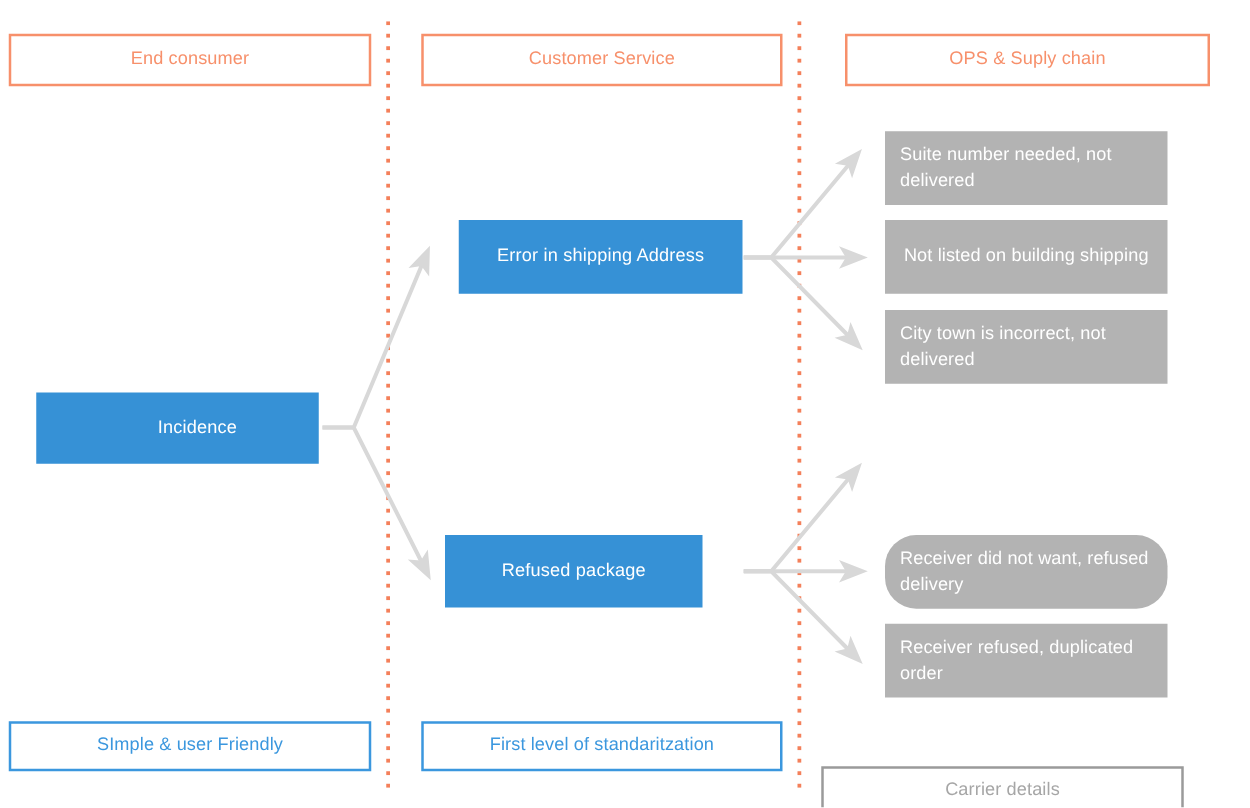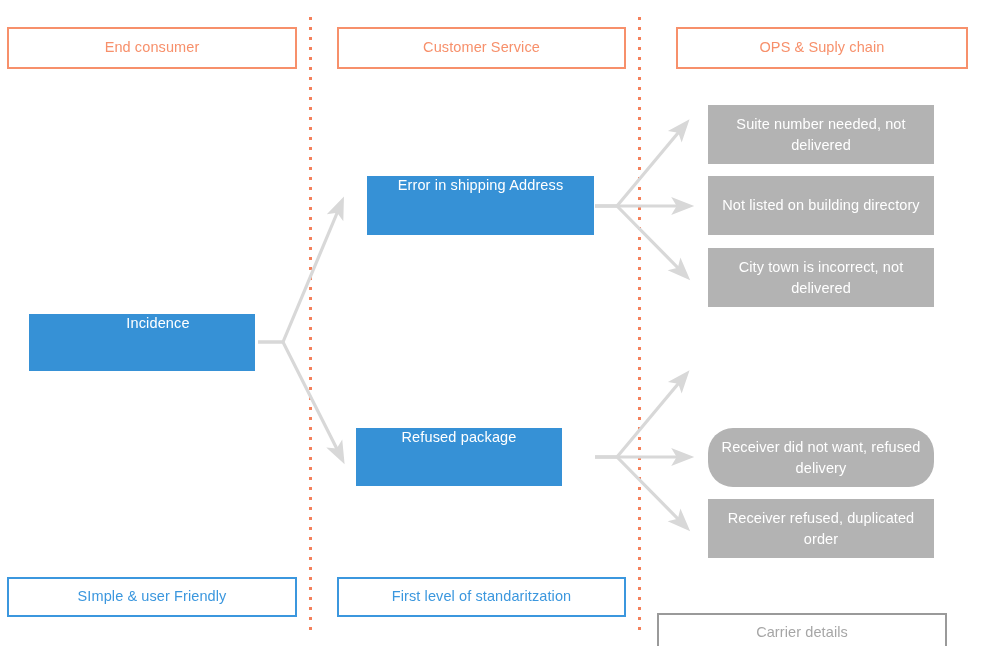--- a/index.html
+++ b/index.html
@@ -60,39 +60,39 @@
     border: 2px solid #9a9a9a;
     margin-top: 36px;
   }
   .lane-foot.muted span { color: #a6a6a6; }
 
   
   .node-blue {
     position: absolute;
     background: #3691d6;
     display: flex;
+    align-items: center;
     justify-content: center;
     text-align: center;
     box-sizing: border-box;
   }
   .node-blue span {
     color: #ffffff;
     font-size: 14.5px;
     line-height: 1.3;
     letter-spacing: .15px;
   }
 
   
   .node-gray {
     position: absolute;
     background: #b3b3b3;
     display: flex;
     align-items: center;
     justify-content: center;
-    text-align: center;
     box-sizing: border-box;
     padding: 0 12px;
   }
   .node-gray span {
     color: #ffffff;
     font-size: 14.5px;
     line-height: 1.42;
     letter-spacing: .1px;
   }
 
@@ -167,21 +167,21 @@
     <span>Error in shipping Address</span>
   </div>
   <div class="node-blue" style="left:356px; top:428px; width:206px; height:58px;">
     <span>Refused package</span>
   </div>
 
   <div class="node-gray" style="left:708px; top:105px; width:226px; height:59px;">
     <span>Suite number needed, not delivered</span>
   </div>
   <div class="node-gray" style="left:708px; top:176px; width:226px; height:59px;">
-    <span>Not listed on building directory</span>
+    <span>Not listed on building shipping</span>
   </div>
   <div class="node-gray" style="left:708px; top:248px; width:226px; height:59px;">
     <span>City town is incorrect, not delivered</span>
   </div>
 
   <div class="node-gray" style="left:708px; top:428px; width:226px; height:59px;border-radius:25px;">
     <span>Receiver did not want, refused delivery</span>
   </div>
   <div class="node-gray" style="left:708px; top:499px; width:226px; height:59px;">
     <span>Receiver refused, duplicated order</span>

